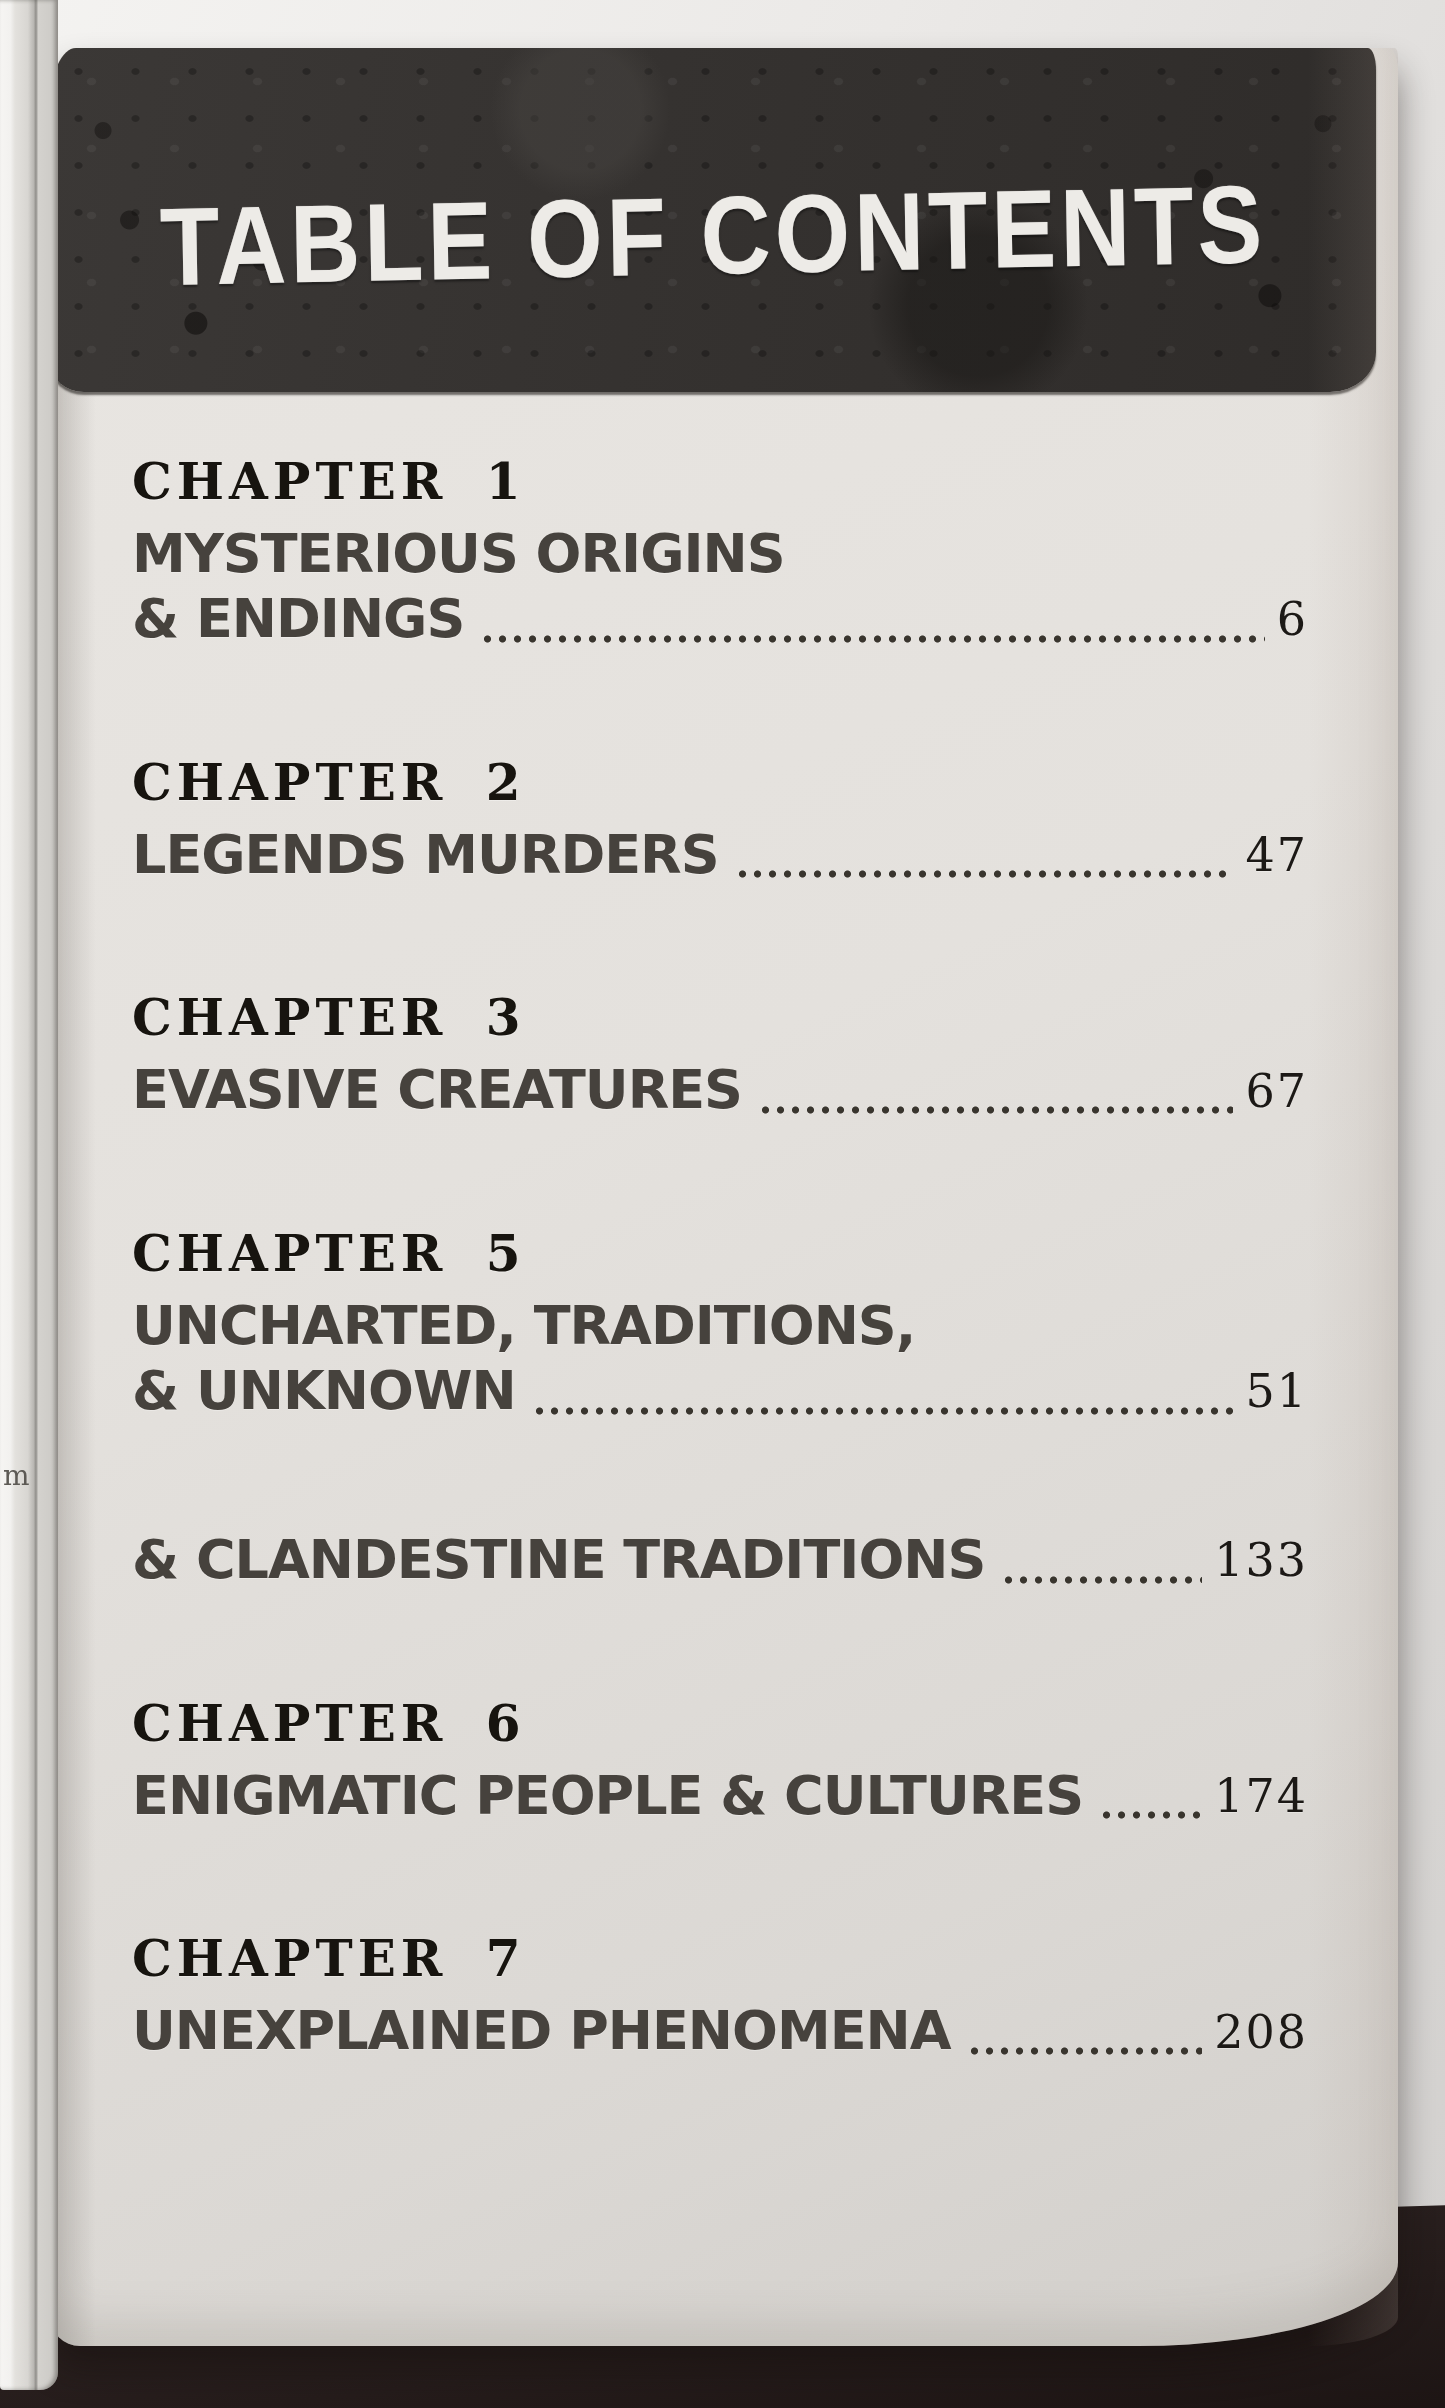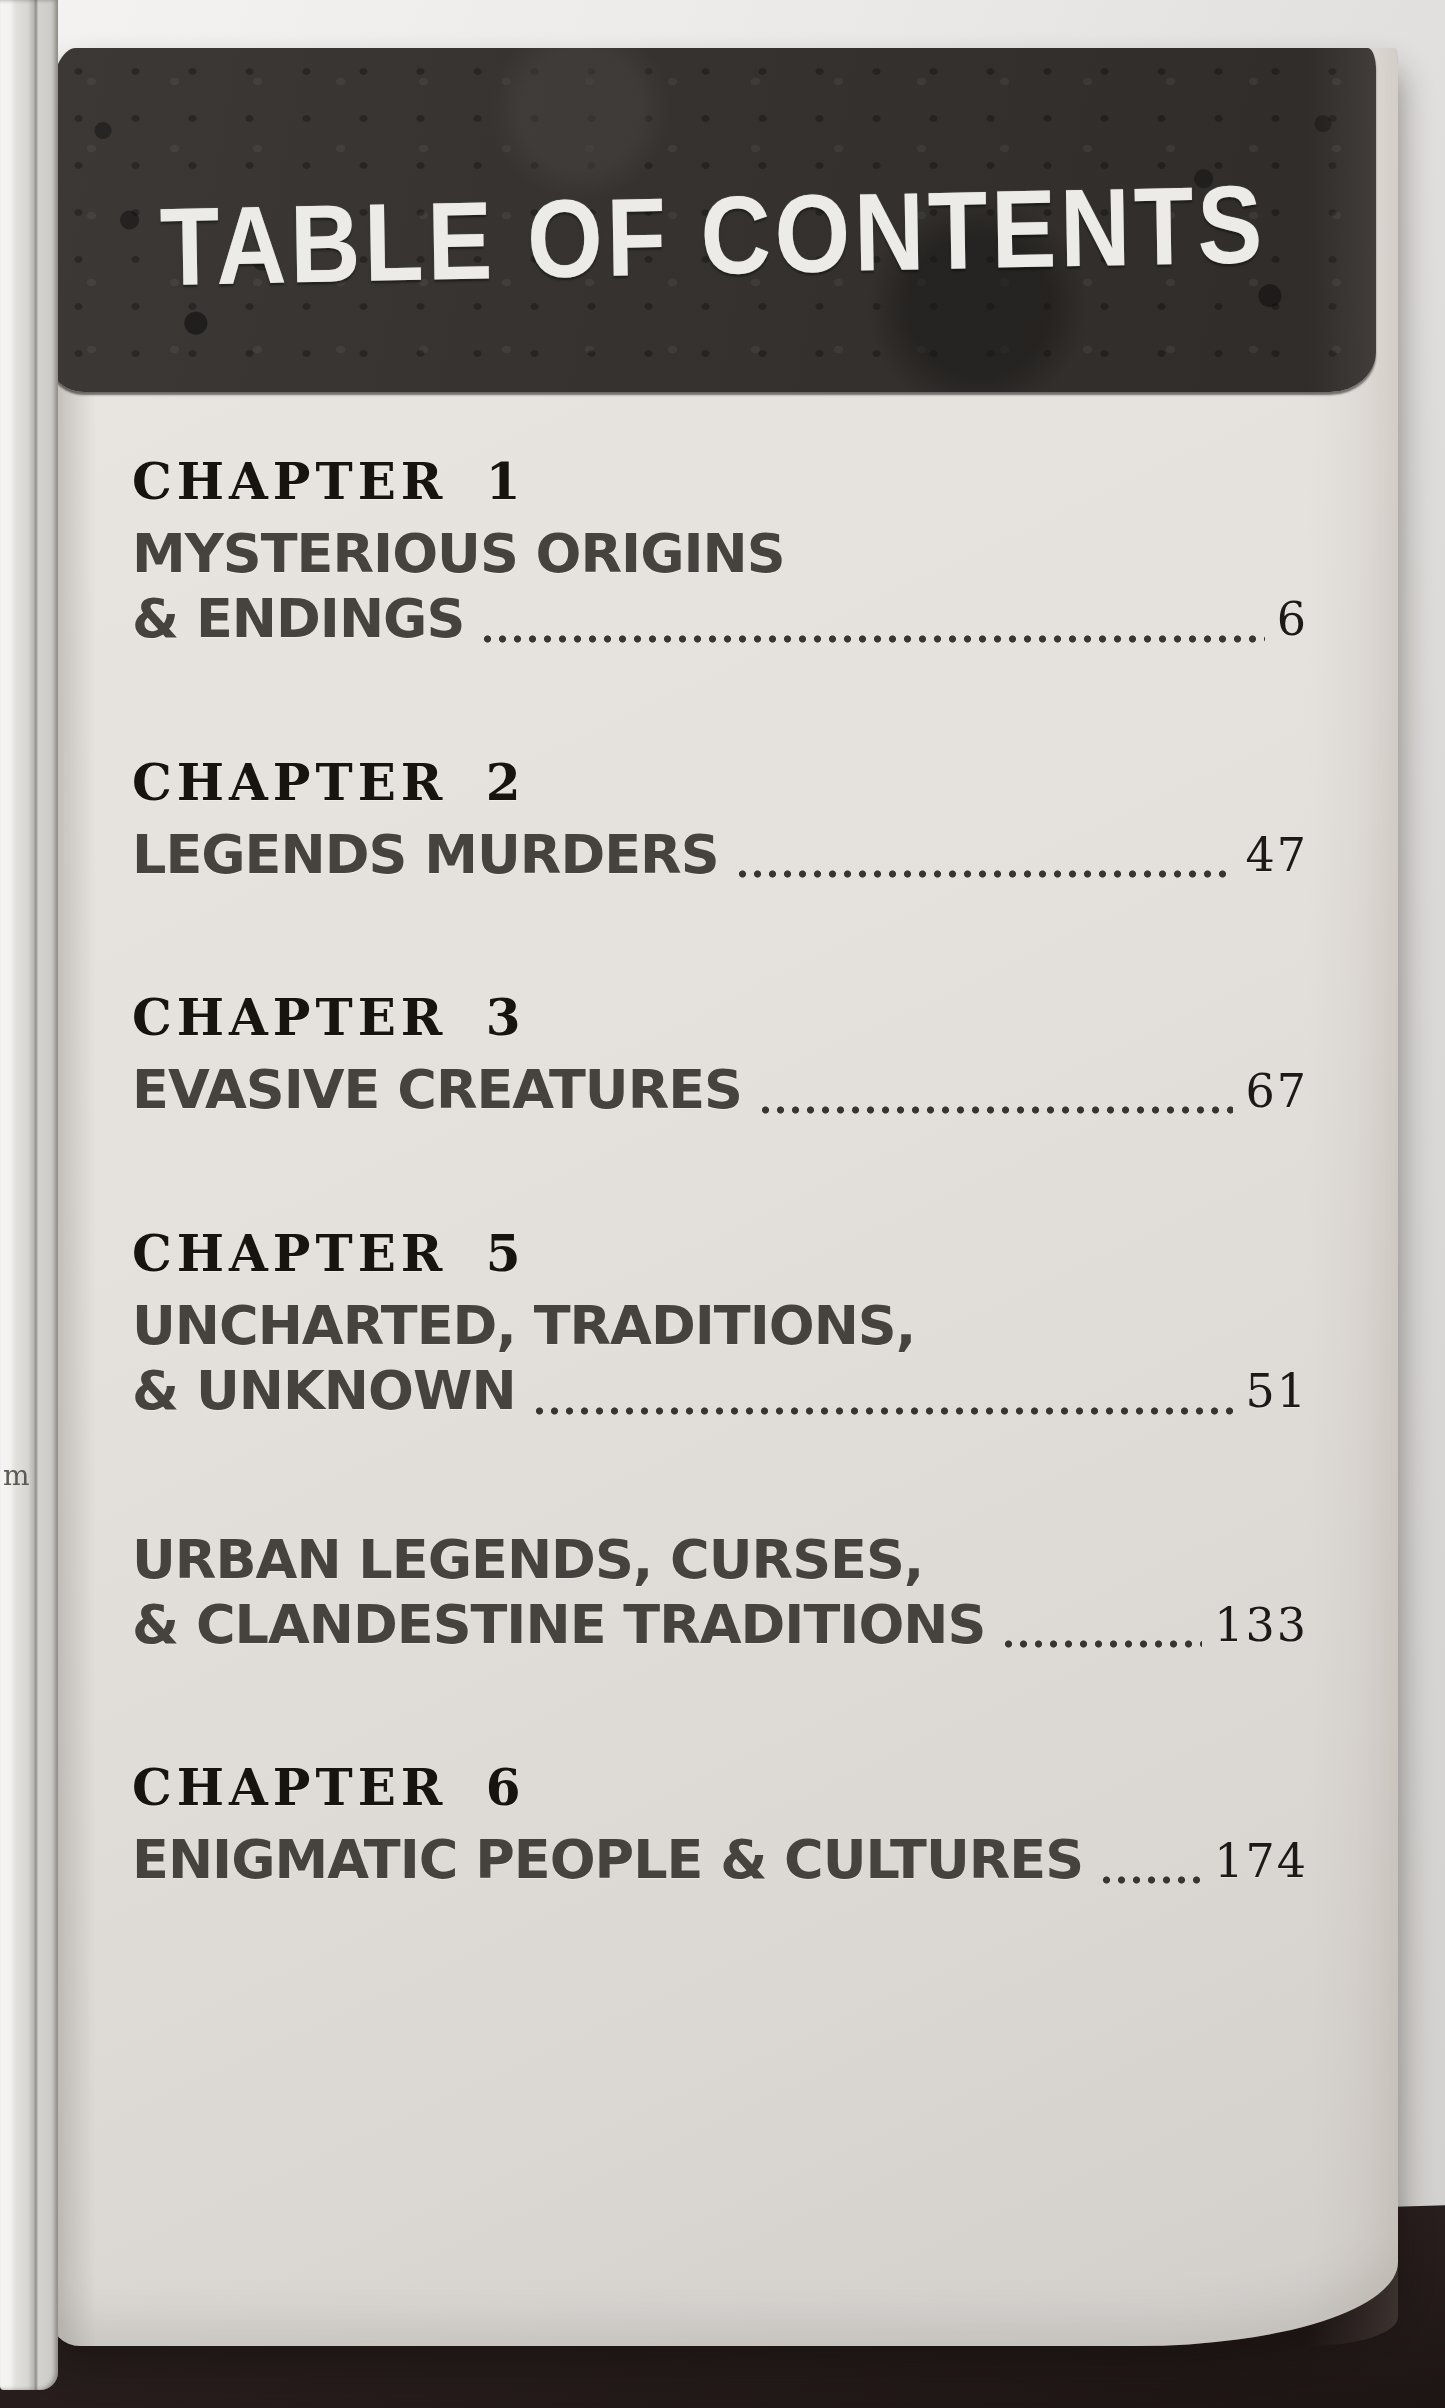--- a/index.html
+++ b/index.html
@@ -176,40 +176,49 @@
             <div class="tline lastline">
               <span class="sub">&amp; UNKNOWN</span>
               <span class="leader"></span>
               <span class="pnum">51</span>
             </div>
           </div>
   </div>
 
   <div class="entry">
     <div>
-            <div class="tline">URBAN LEGENDS, CURSES,</div>
             <div class="tline lastline">
               <span class="sub">&amp; CLANDESTINE TRADITIONS</span>
               <span class="leader"></span>
               <span class="pnum">133</span>
             </div>
           </div>
   </div>
 
   <div class="entry">
     <div class="chapter">CHAPTER 6</div>
     <div>
             <div class="tline lastline">
               <span class="sub">ENIGMATIC PEOPLE &amp; CULTURES</span>
               <span class="leader"></span>
               <span class="pnum">174</span>
             </div>
           </div>
   </div>
 
+  <div class="entry">
+    <div class="chapter">CHAPTER 7</div>
+    <div>
+            <div class="tline lastline">
+              <span class="sub">UNEXPLAINED PHENOMENA</span>
+              <span class="leader"></span>
+              <span class="pnum">208</span>
+            </div>
+          </div>
+  </div>
 </div>
 
   </div>
 
   <div class="page-stack"></div>
   <span class="edge-fragment">m</span>
 
 </div>
 
 </body></html>

